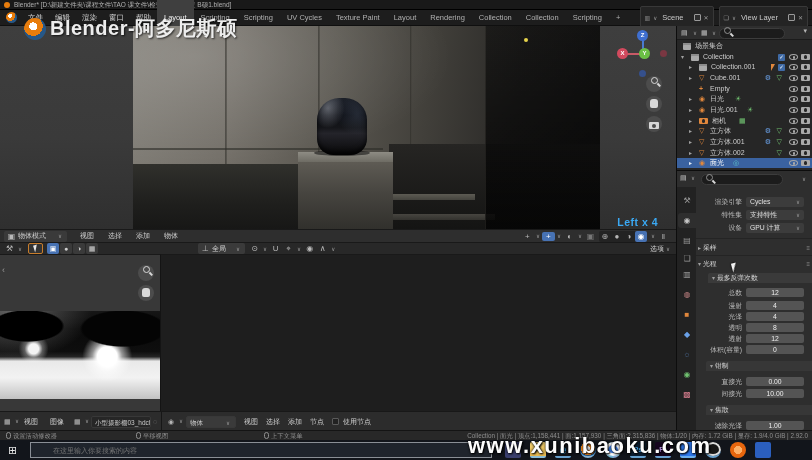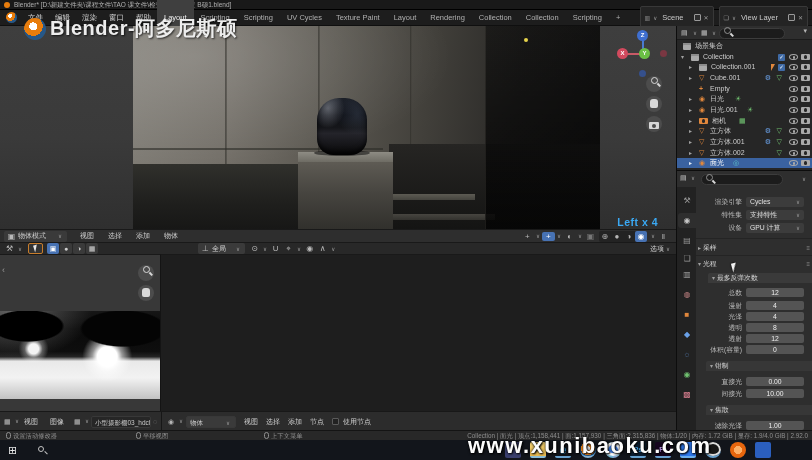--- a/index.html
+++ b/index.html
@@ -541,20 +541,21 @@
   <div class="abs statusbar">
     <span class="hintgrp" style="left:6px"><span class="mouseic"></span><span>设置活动修改器</span></span>
     <span class="hintgrp" style="left:136px"><span class="mouseic"></span><span>平移视图</span></span>
     <span class="hintgrp" style="left:264px"><span class="mouseic"></span><span>上下文菜单</span></span>
     <span class="stinfo">Collection | 面光 | 顶点:1,158,441 | 面:1,157,930 | 三角面:2,315,836 | 物体:1/20 | 内存: 1.72 GiB | 显存: 1.9/4.0 GiB | 2.92.0</span>
   </div>
 
   <div class="abs taskbar">
     <span class="startic">⊞</span>
     <span class="tmag"></span>
+    <input class="tsearch" placeholder="在这里输入你要搜索的内容" style="">
     <span class="tapp nol" style="left:505px;background:#3a3f6e"></span>
     <span class="tapp" style="left:530px;background:linear-gradient(180deg,#f8d775,#e8b84f);border-radius:2px"></span>
     <span class="tapp" style="left:555px;color:#35a3e8;font-size:12px;background:transparent">e</span>
     <span class="tapp" style="left:580px;background:radial-gradient(circle at 50% 45%,#fff 0 2px,#ff9021 2px 7px,#1f4e7a 7px);border-radius:50%"></span>
     <span class="tapp" style="left:605px;background:conic-gradient(#e8453c 0 33%,#f7d038 33% 66%,#44a048 66%);border-radius:50%;box-shadow:inset 0 0 0 3px #fff,inset 0 0 0 6px #4285f4"></span>
     <span class="tapp" style="left:630px;background:#0c1f33;color:#4db8ff;font-size:7px">Ps</span>
     <span class="tapp" style="left:655px;background:#15051f;color:#c39bf0;font-size:7px">Pr</span>
     <span class="tapp" style="left:680px;background:#2f7af0"></span>
     <span class="tapp" style="left:705px;background:#161616;box-shadow:inset 0 0 0 2px #dcdcdc;border-radius:50%"></span>
     <span class="tapp nol" style="left:730px;background:radial-gradient(circle at 50% 50%,#ffb066 0 4px,#e8660d 4px);border-radius:50%"></span>

